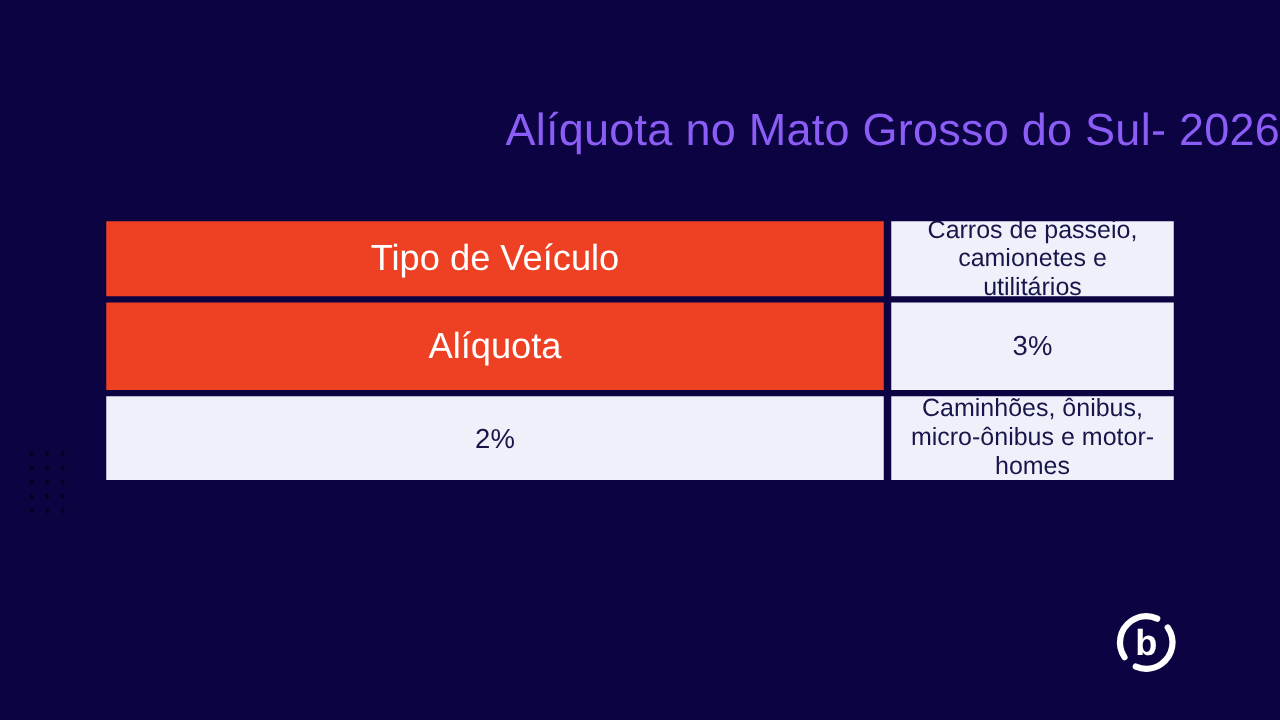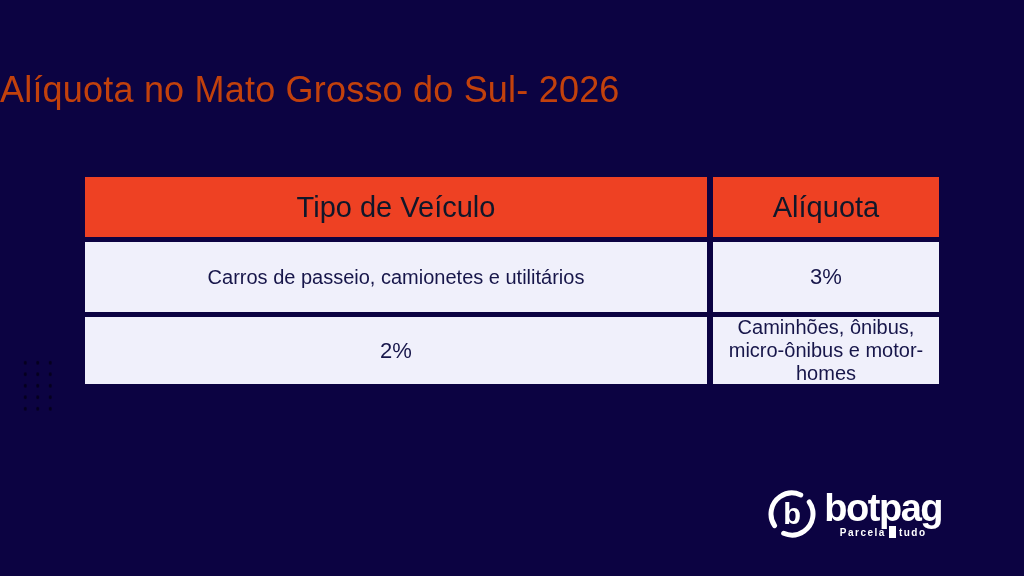--- a/index.html
+++ b/index.html
@@ -8,25 +8,25 @@
     position: relative;
     width: 1024px;
     height: 576px;
     background: #0c0342;
     font-family: "Liberation Sans", sans-serif;
     overflow: hidden;
   }
 
   .page-title {
     position: absolute;
-    top: 69px;
+    top: 83px;
     left: 0;
     width: 100%;
-    text-align: left;
-    color: #c2410c;
+    text-align: right;
+    color: #8b5cf6;
     font-size: 36px;
     font-weight: 500;
     letter-spacing: 0.2px;
   }
 
   .rate-table {
     position: absolute;
     left: 85px;
     top: 177px;
     width: 854px;
@@ -38,21 +38,21 @@
   }
   .cell {
     display: flex;
     align-items: center;
     justify-content: center;
     text-align: center;
     padding: 0 12px;
   }
   .cell.header {
     background: #ee4123;
-    color: #0f172a;
+    color: #ffffff;
     font-size: 29px;
     font-weight: 500;
   }
   .cell.body {
     background: #f0f0fb;
     color: #17164a;
     font-size: 20px;
     font-weight: 500;
   }
   .cell.body.rate {
@@ -112,26 +112,26 @@
 <body>
 
 <div class="dot-grid"></div>
 
 <h1 class="page-title">Alíquota no Mato Grosso do Sul- 2026</h1>
 
 <div class="rate-table">
   <div class="cell header">
     <span>Tipo de Veículo</span>
   </div>
+  <div class="cell body">
+    <span>Carros de passeio, camionetes e utilitários</span>
+  </div>
+
   <div class="cell header">
     <span>Alíquota</span>
-  </div>
-
-  <div class="cell body">
-    <span>Carros de passeio, camionetes e utilitários</span>
   </div>
   <div class="cell body rate">
     <span>3%</span>
   </div>
 
   <div class="cell body rate">
     <span>2%</span>
   </div>
 
   <div class="cell body">
@@ -139,21 +139,13 @@
   </div>
 </div>
 
 <div class="logo">
   <svg class="logo-icon" viewBox="0 0 50 50">
     <g transform="rotate(-35 25 25)">
       <circle cx="25" cy="25" r="21" fill="none" stroke="#ffffff" stroke-width="5" stroke-dasharray="54 12" stroke-linecap="round"></circle>
     </g>
     <text x="25" y="35" text-anchor="middle" fill="#ffffff" font-family="Liberation Sans, sans-serif" font-size="29" font-weight="700">b</text>
   </svg>
-  <div class="logo-textcol">
-    <div class="logo-brand">botpag</div>
-    <div class="logo-tagline">
-      <span class="tg">Parcela</span>
-      <span class="tagline-block"></span>
-      <span class="tg">tudo</span>
-    </div>
-  </div>
 </div>
 
 </body></html>

